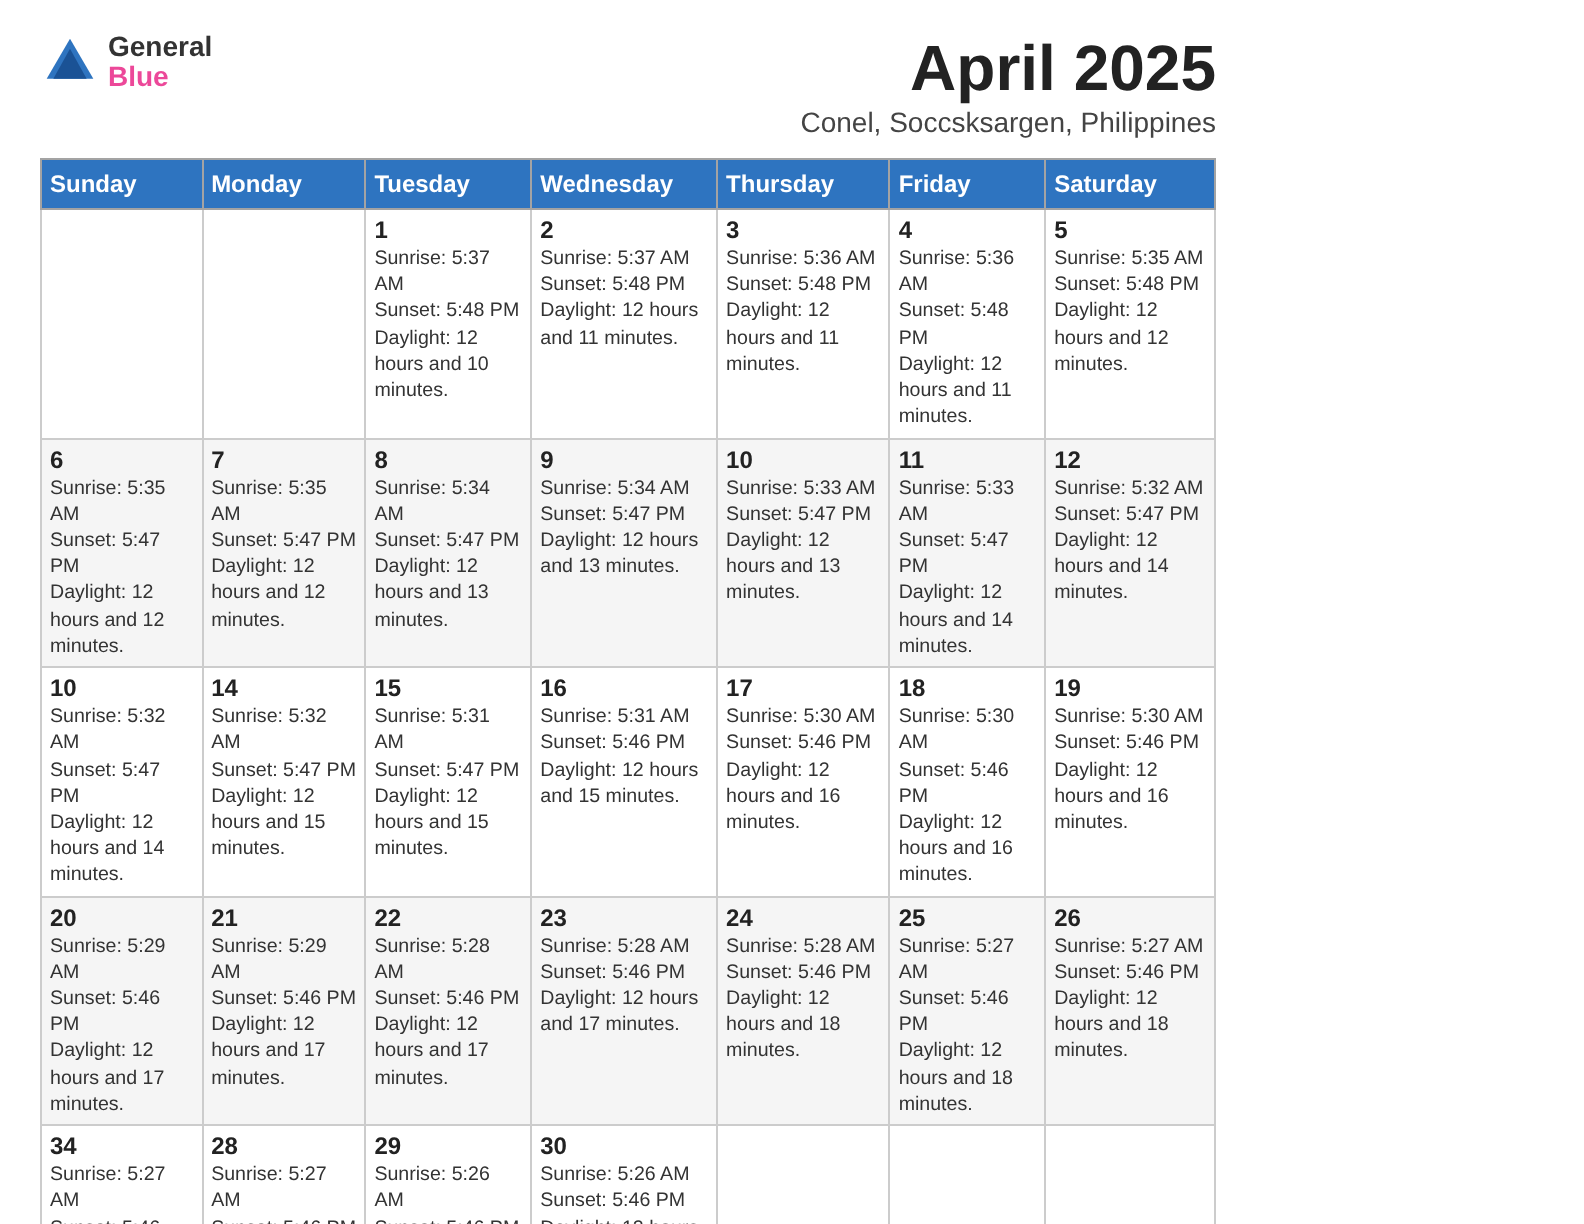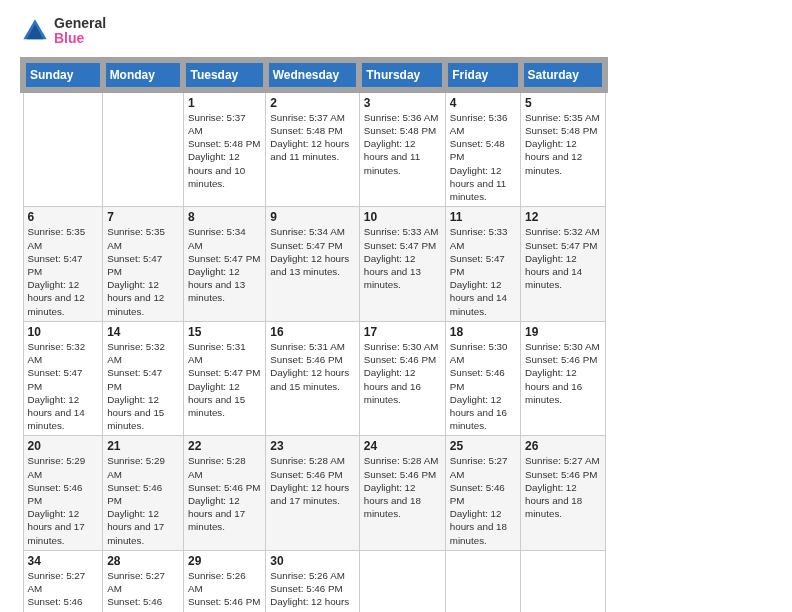--- a/index.html
+++ b/index.html
@@ -59,21 +59,21 @@
       flex: 1;
       font-size: 10.5px;
     }
     .calendar thead th {
       background-color: #2e74c0;
       color: #fff;
       padding: 5px 4px;
       text-align: left;
       font-size: 12px;
       font-weight: bold;
-      border: 6px solid #a3a3a3;
+      border: 1px solid #a3a3a3;
     }
     .calendar tbody td {
       border: 1px solid #ccc;
       vertical-align: top;
       padding: 3px 4px;
       width: 113px;
       height: 80px;
       background: #fff;
     }
     .calendar tbody tr:nth-child(even) td {
@@ -103,20 +103,24 @@
     <div class="logo">
       <svg class="logo-icon" viewBox="0 0 36 36">
         <polygon points="18,4 32,28 4,28" fill="#2e74c0"></polygon>
         <polygon points="18,10 28,28 8,28" fill="#1a5295"></polygon>
       </svg>
       <div class="logo-text">
         <span class="logo-general">General</span>
         <span class="logo-blue">Blue</span>
       </div>
     </div>
+    <div class="title-block">
+      <div class="main-title">April 2025</div>
+      <div class="subtitle">Conel, Soccsksargen, Philippines</div>
+    </div>
   </div>
 
   <table class="calendar">
     <thead>
       <tr>
       <th>Sunday</th>
           <th>Monday</th>
           <th>Tuesday</th>
           <th>Wednesday</th>
           <th>Thursday</th>

